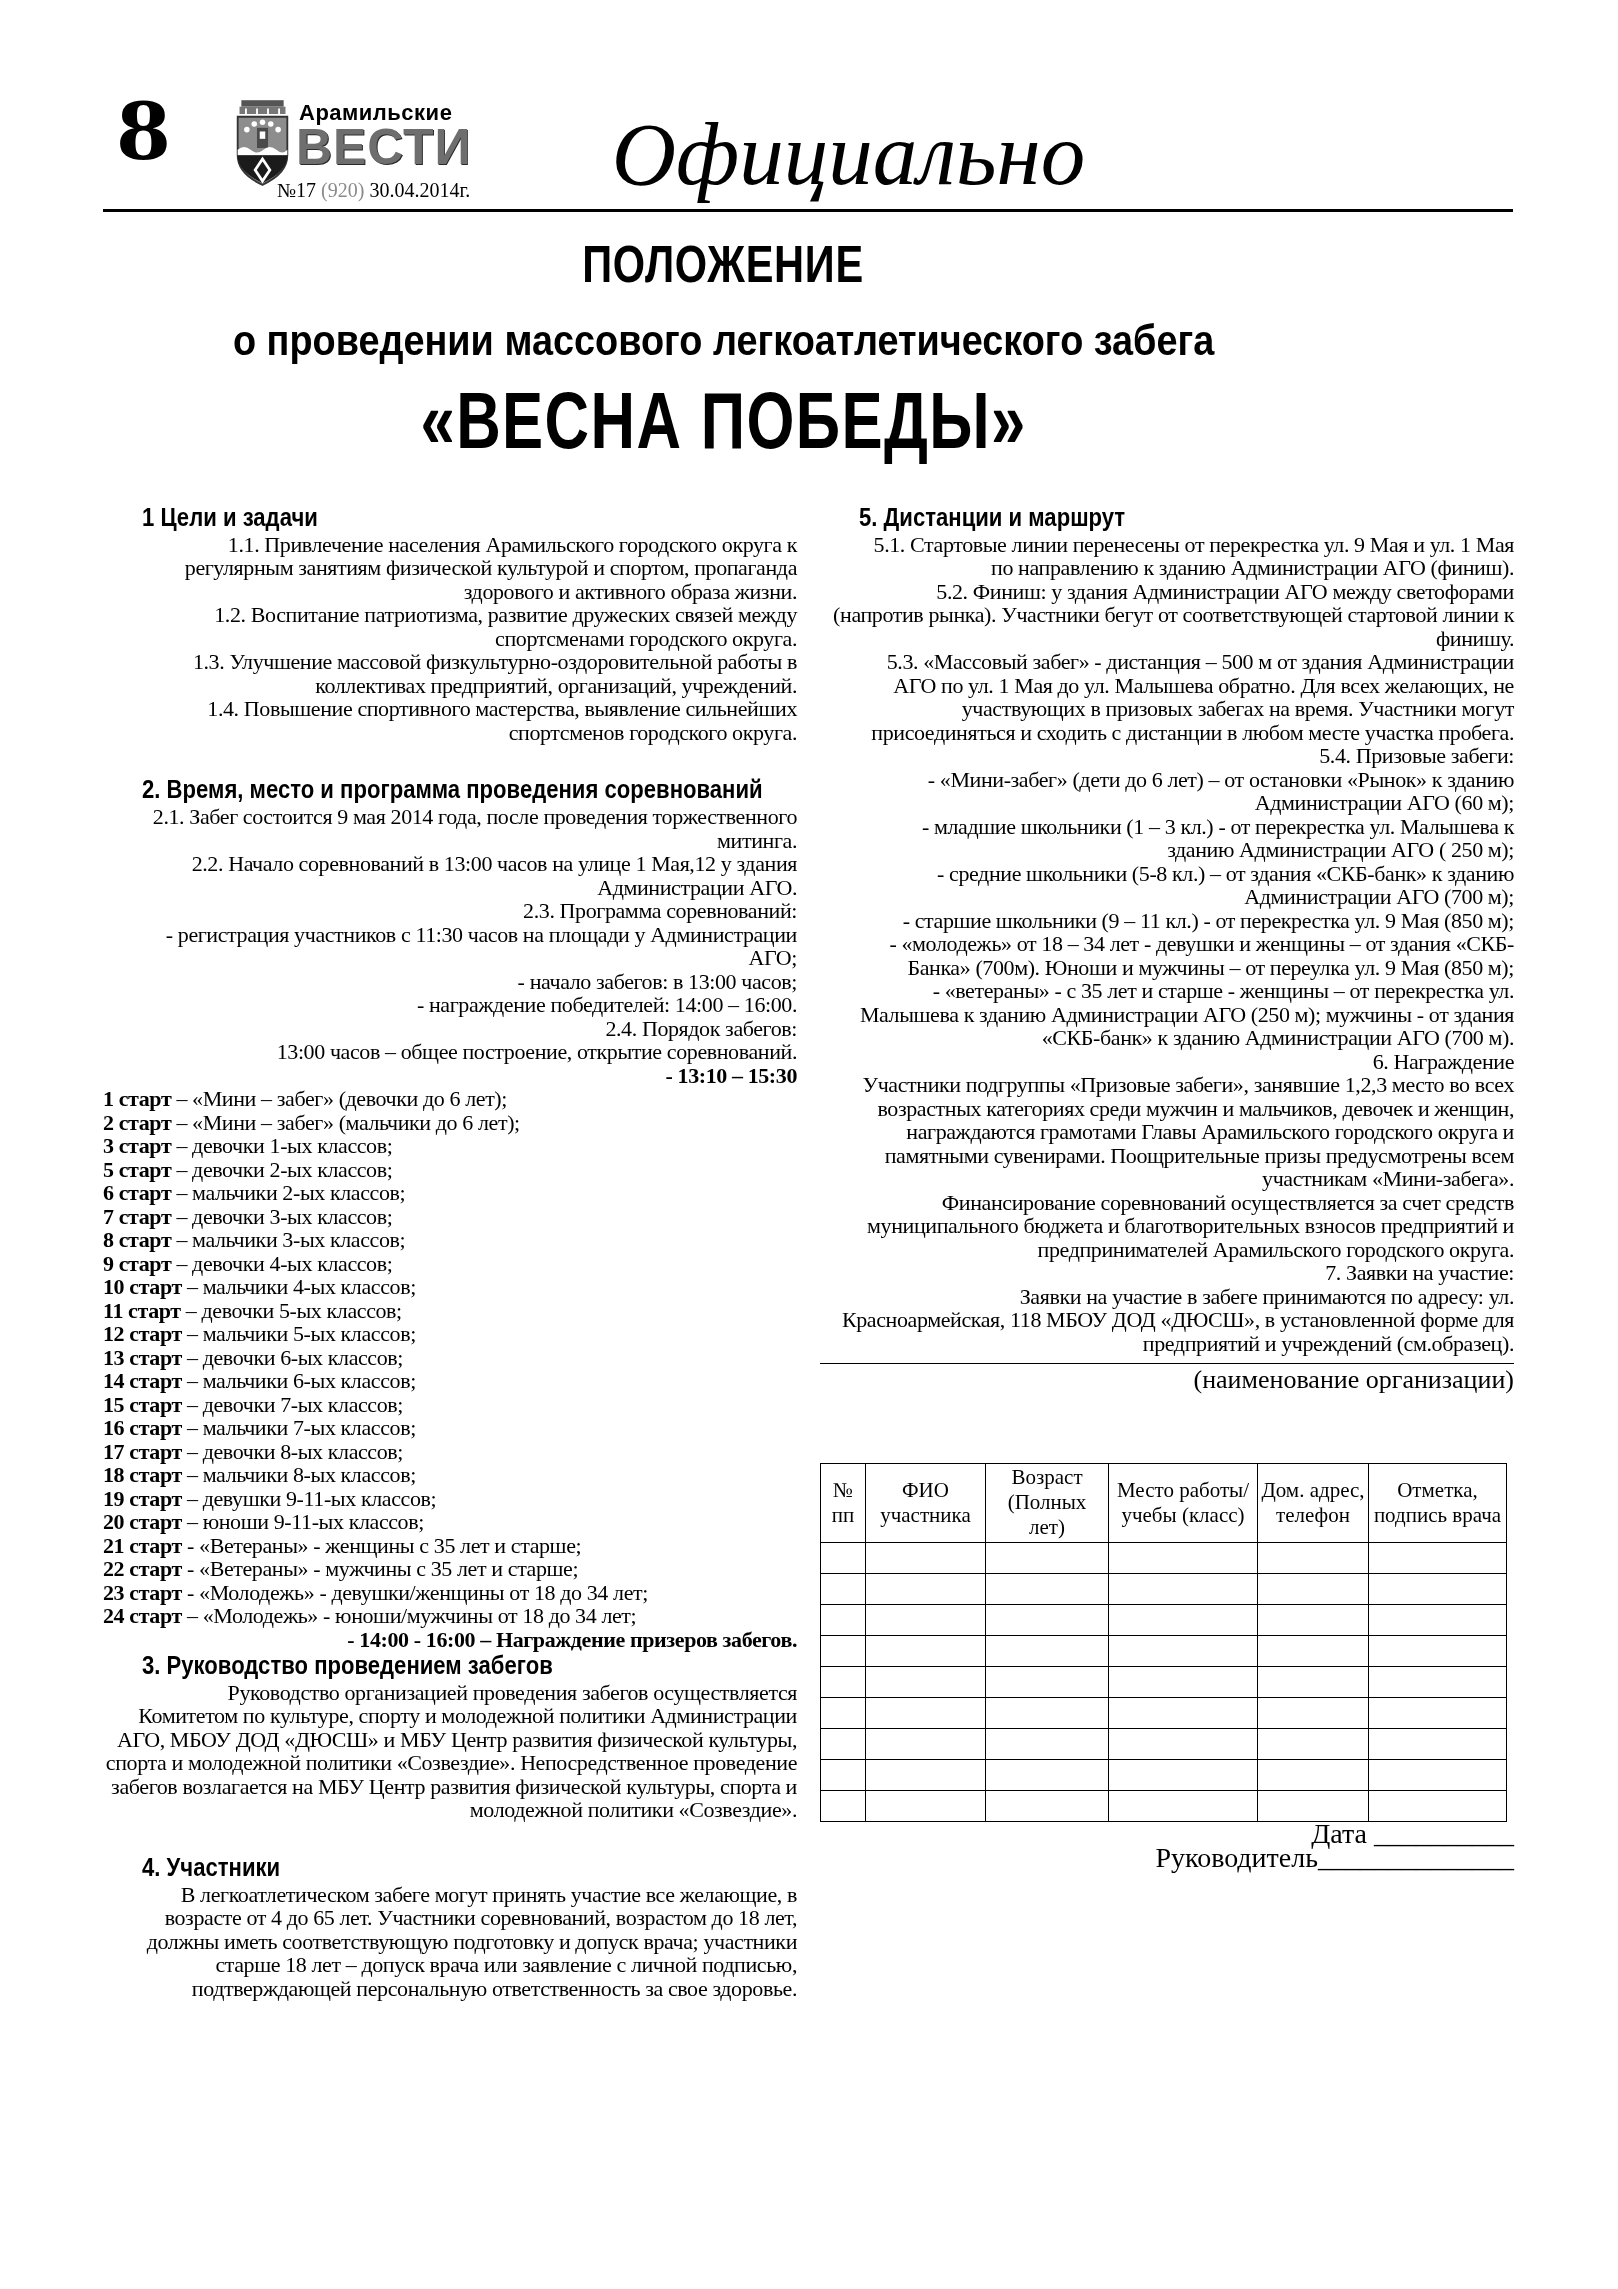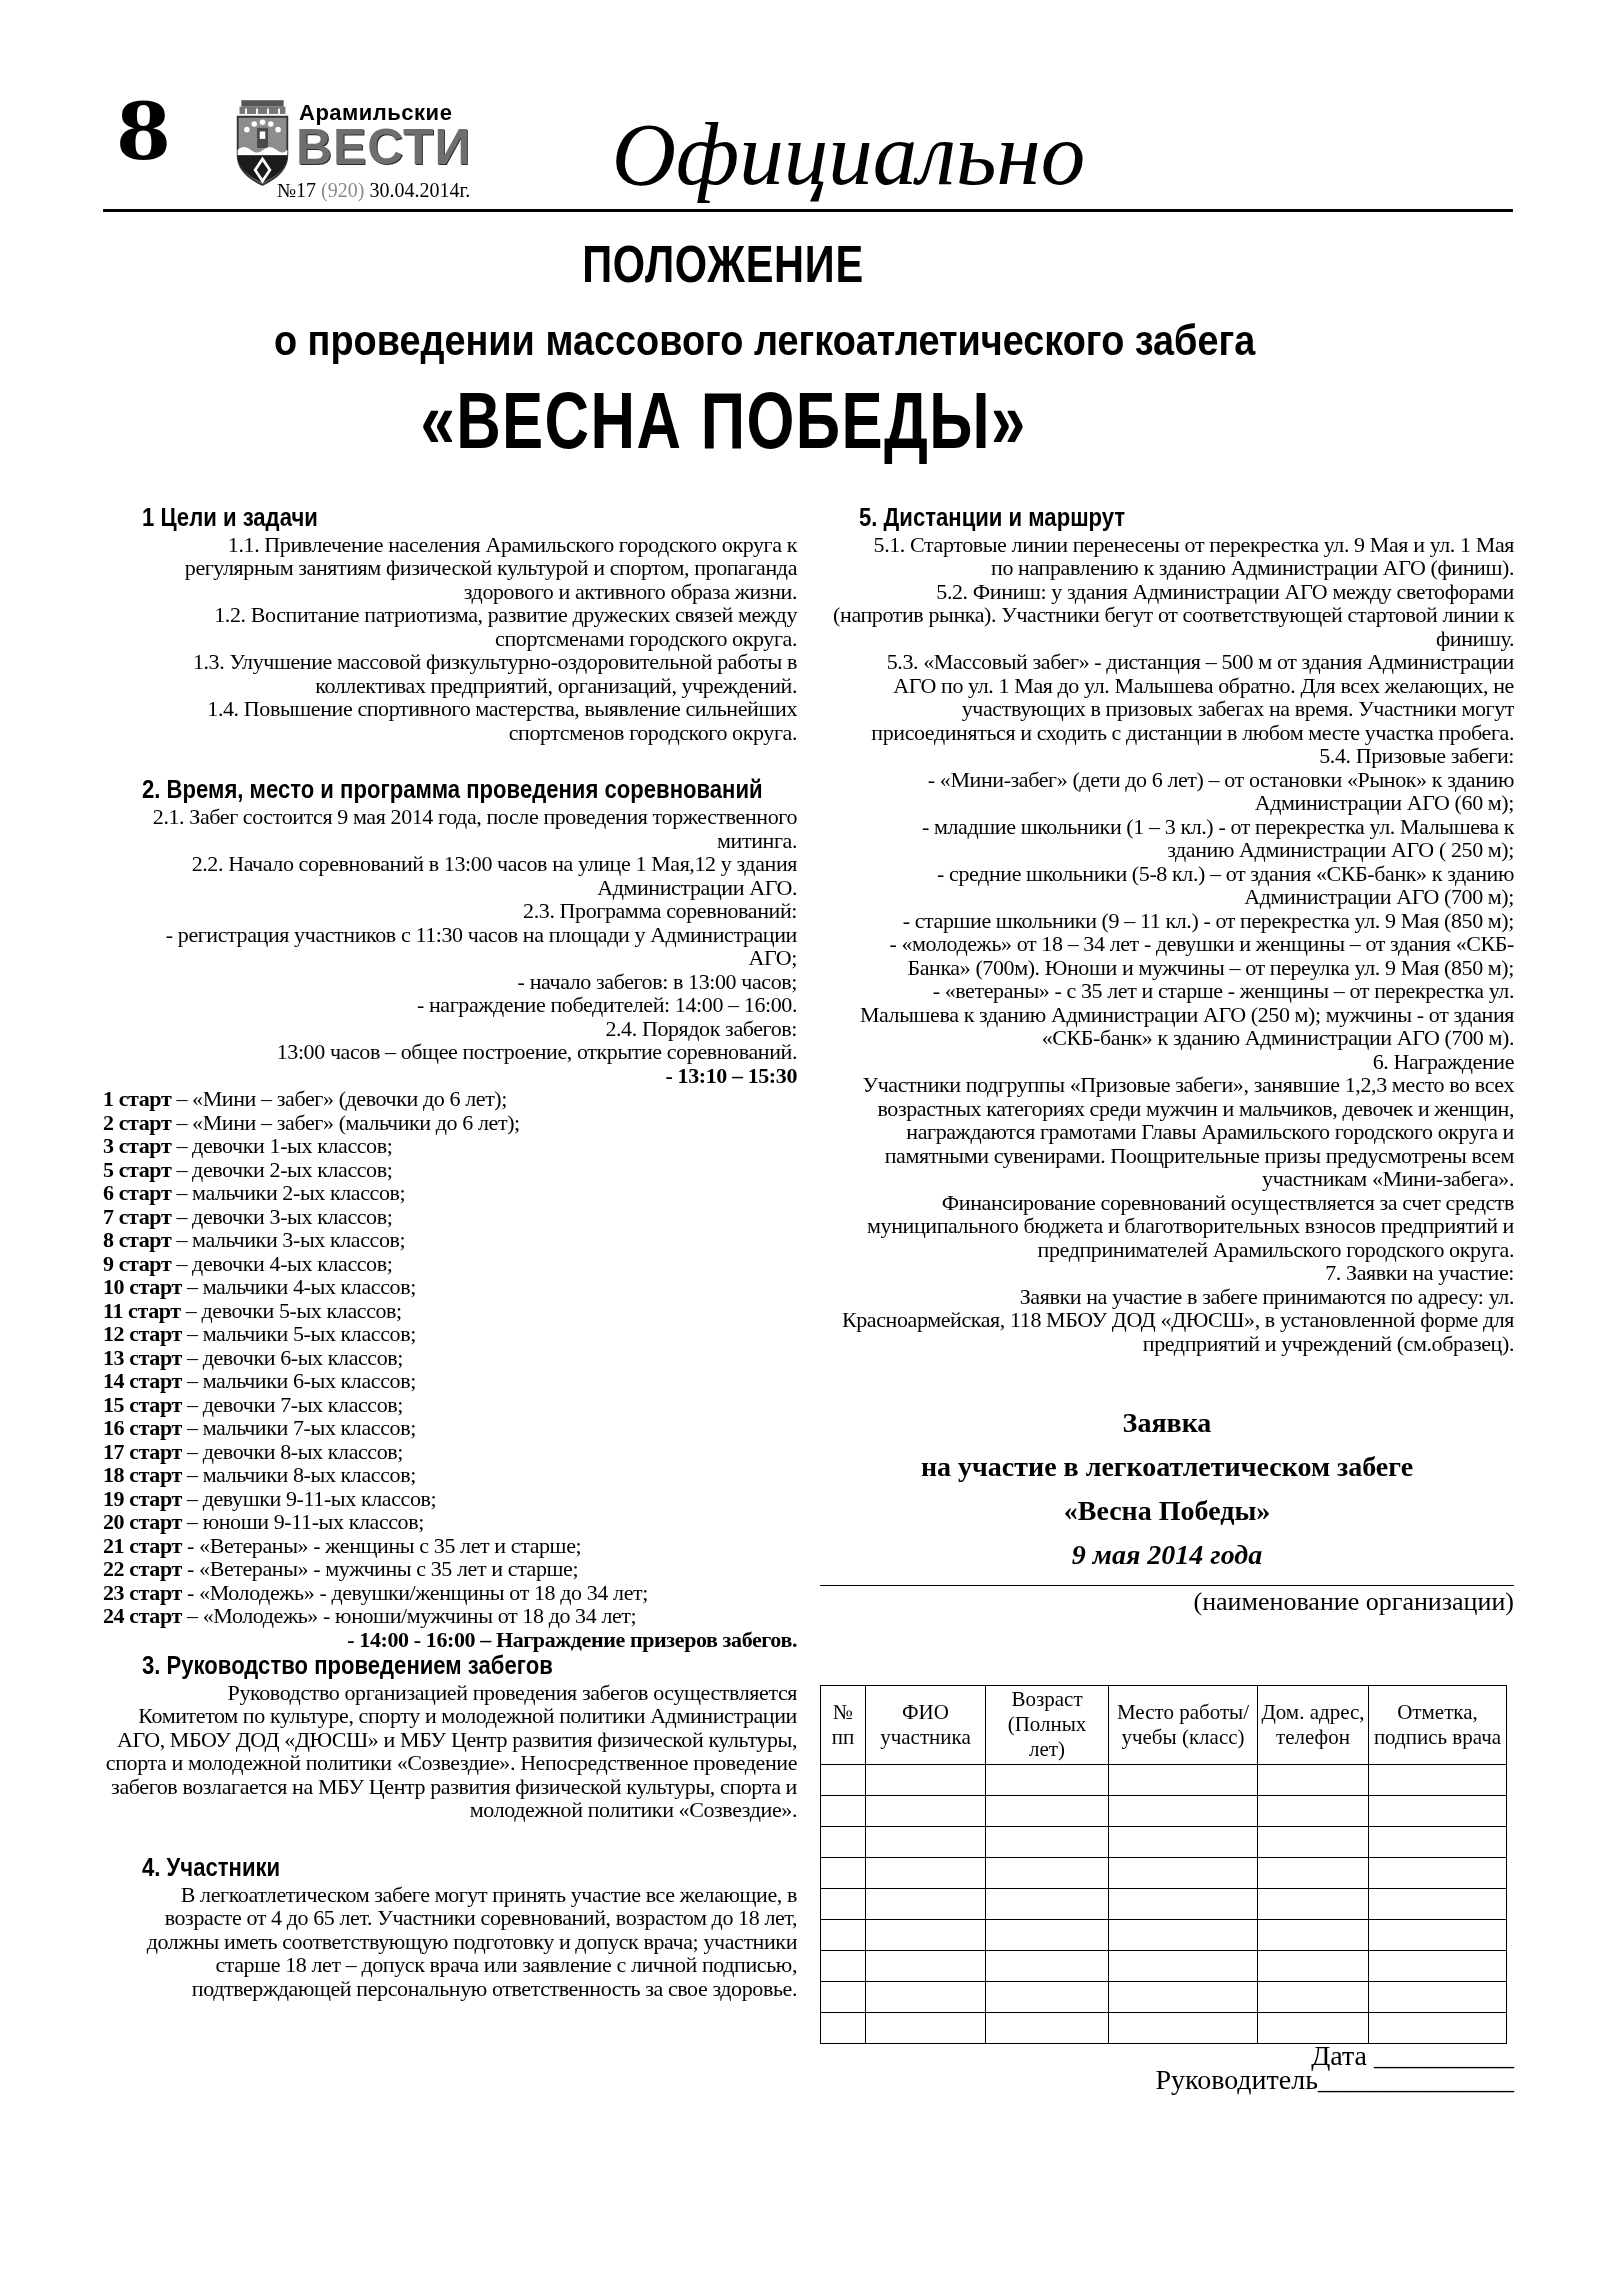--- a/index.html
+++ b/index.html
@@ -17,21 +17,21 @@
                 text-shadow:0.9px 0.9px 0 #2a2a2a;}
   .issue-line{position:absolute;left:277px;top:179px;font-size:20px;white-space:nowrap;}
   .issue-num-gray{color:#8a8a8a;}
   .rubric{position:absolute;left:498px;width:701px;top:103px;text-align:center;
           font-style:italic;font-size:89px;font-family:"Liberation Serif",serif;}
   .head-rule{position:absolute;left:103px;top:209px;width:1410px;height:2.8px;background:#000;}
 
   
   .title-line{position:absolute;left:0;width:1447px;text-align:center;white-space:nowrap;}
   .t1{top:234px;}
-  .t2{top:316px;margin-left:41px;}
+  .t2{top:316px;}
   .t3{top:375px;}
   .condensed{display:inline-block;font-family:"Liberation Sans",sans-serif;font-weight:bold;}
   .t1 .condensed{font-size:52px;transform:scaleX(0.80);letter-spacing:0.9px;}
   .t2 .condensed{font-size:43px;transform:scaleX(0.88);}
   .t3 .condensed{font-size:79px;transform:scaleX(0.78);letter-spacing:1.8px;}
 
   
   .col{position:absolute;top:503px;width:694px;font-size:22px;line-height:23.5px;
        letter-spacing:-0.4px;}
   .col-left{left:103px;}
@@ -183,26 +183,20 @@
     <p>- «молодежь» от 18 – 34 лет - девушки и женщины – от здания «СКБ-Банка» (700м). Юноши и мужчины – от переулка ул. 9 Мая (850 м);</p>
     <p class="veterans">- «ветераны» - с 35 лет и старше - женщины – от перекрестка ул. Малышева к зданию Администрации АГО (250 м); мужчины - от здания «СКБ-банк» к зданию Администрации АГО (700 м).</p>
 
     <p class="serif-head gap6">6. Награждение</p>
     <p>Участники подгруппы «Призовые забеги», занявшие 1,2,3 место во всех возрастных категориях среди мужчин и мальчиков, девочек и женщин, награждаются грамотами Главы Арамильского городского округа и памятными сувенирами. Поощрительные призы предусмотрены всем участникам «Мини-забега».</p>
     <p>Финансирование соревнований осуществляется за счет средств муниципального бюджета и благотворительных взносов предприятий и предпринимателей Арамильского городского округа.</p>
 
     <p class="serif-head gap7">7. Заявки на участие:</p>
     <p>Заявки на участие в забеге принимаются по адресу: ул. Красноармейская, 118 МБОУ ДОД «ДЮСШ», в установленной форме для предприятий и учреждений (см.образец).</p>
 
-    <div class="application">
-      <div>Заявка</div>
-      <div>на участие в легкоатлетическом забеге</div>
-      <div>«Весна Победы»</div>
-      <div class="italic">9 мая 2014 года</div>
-    </div>
 
     <div class="org-rule"></div>
     <p class="org-caption">(наименование организации)</p>
 
     <table class="entry">
       <colgroup id="entry-cols">
           <col style="width: 45px;">
           <col style="width: 120px;">
           <col style="width: 123px;">
           <col style="width: 149px;">

